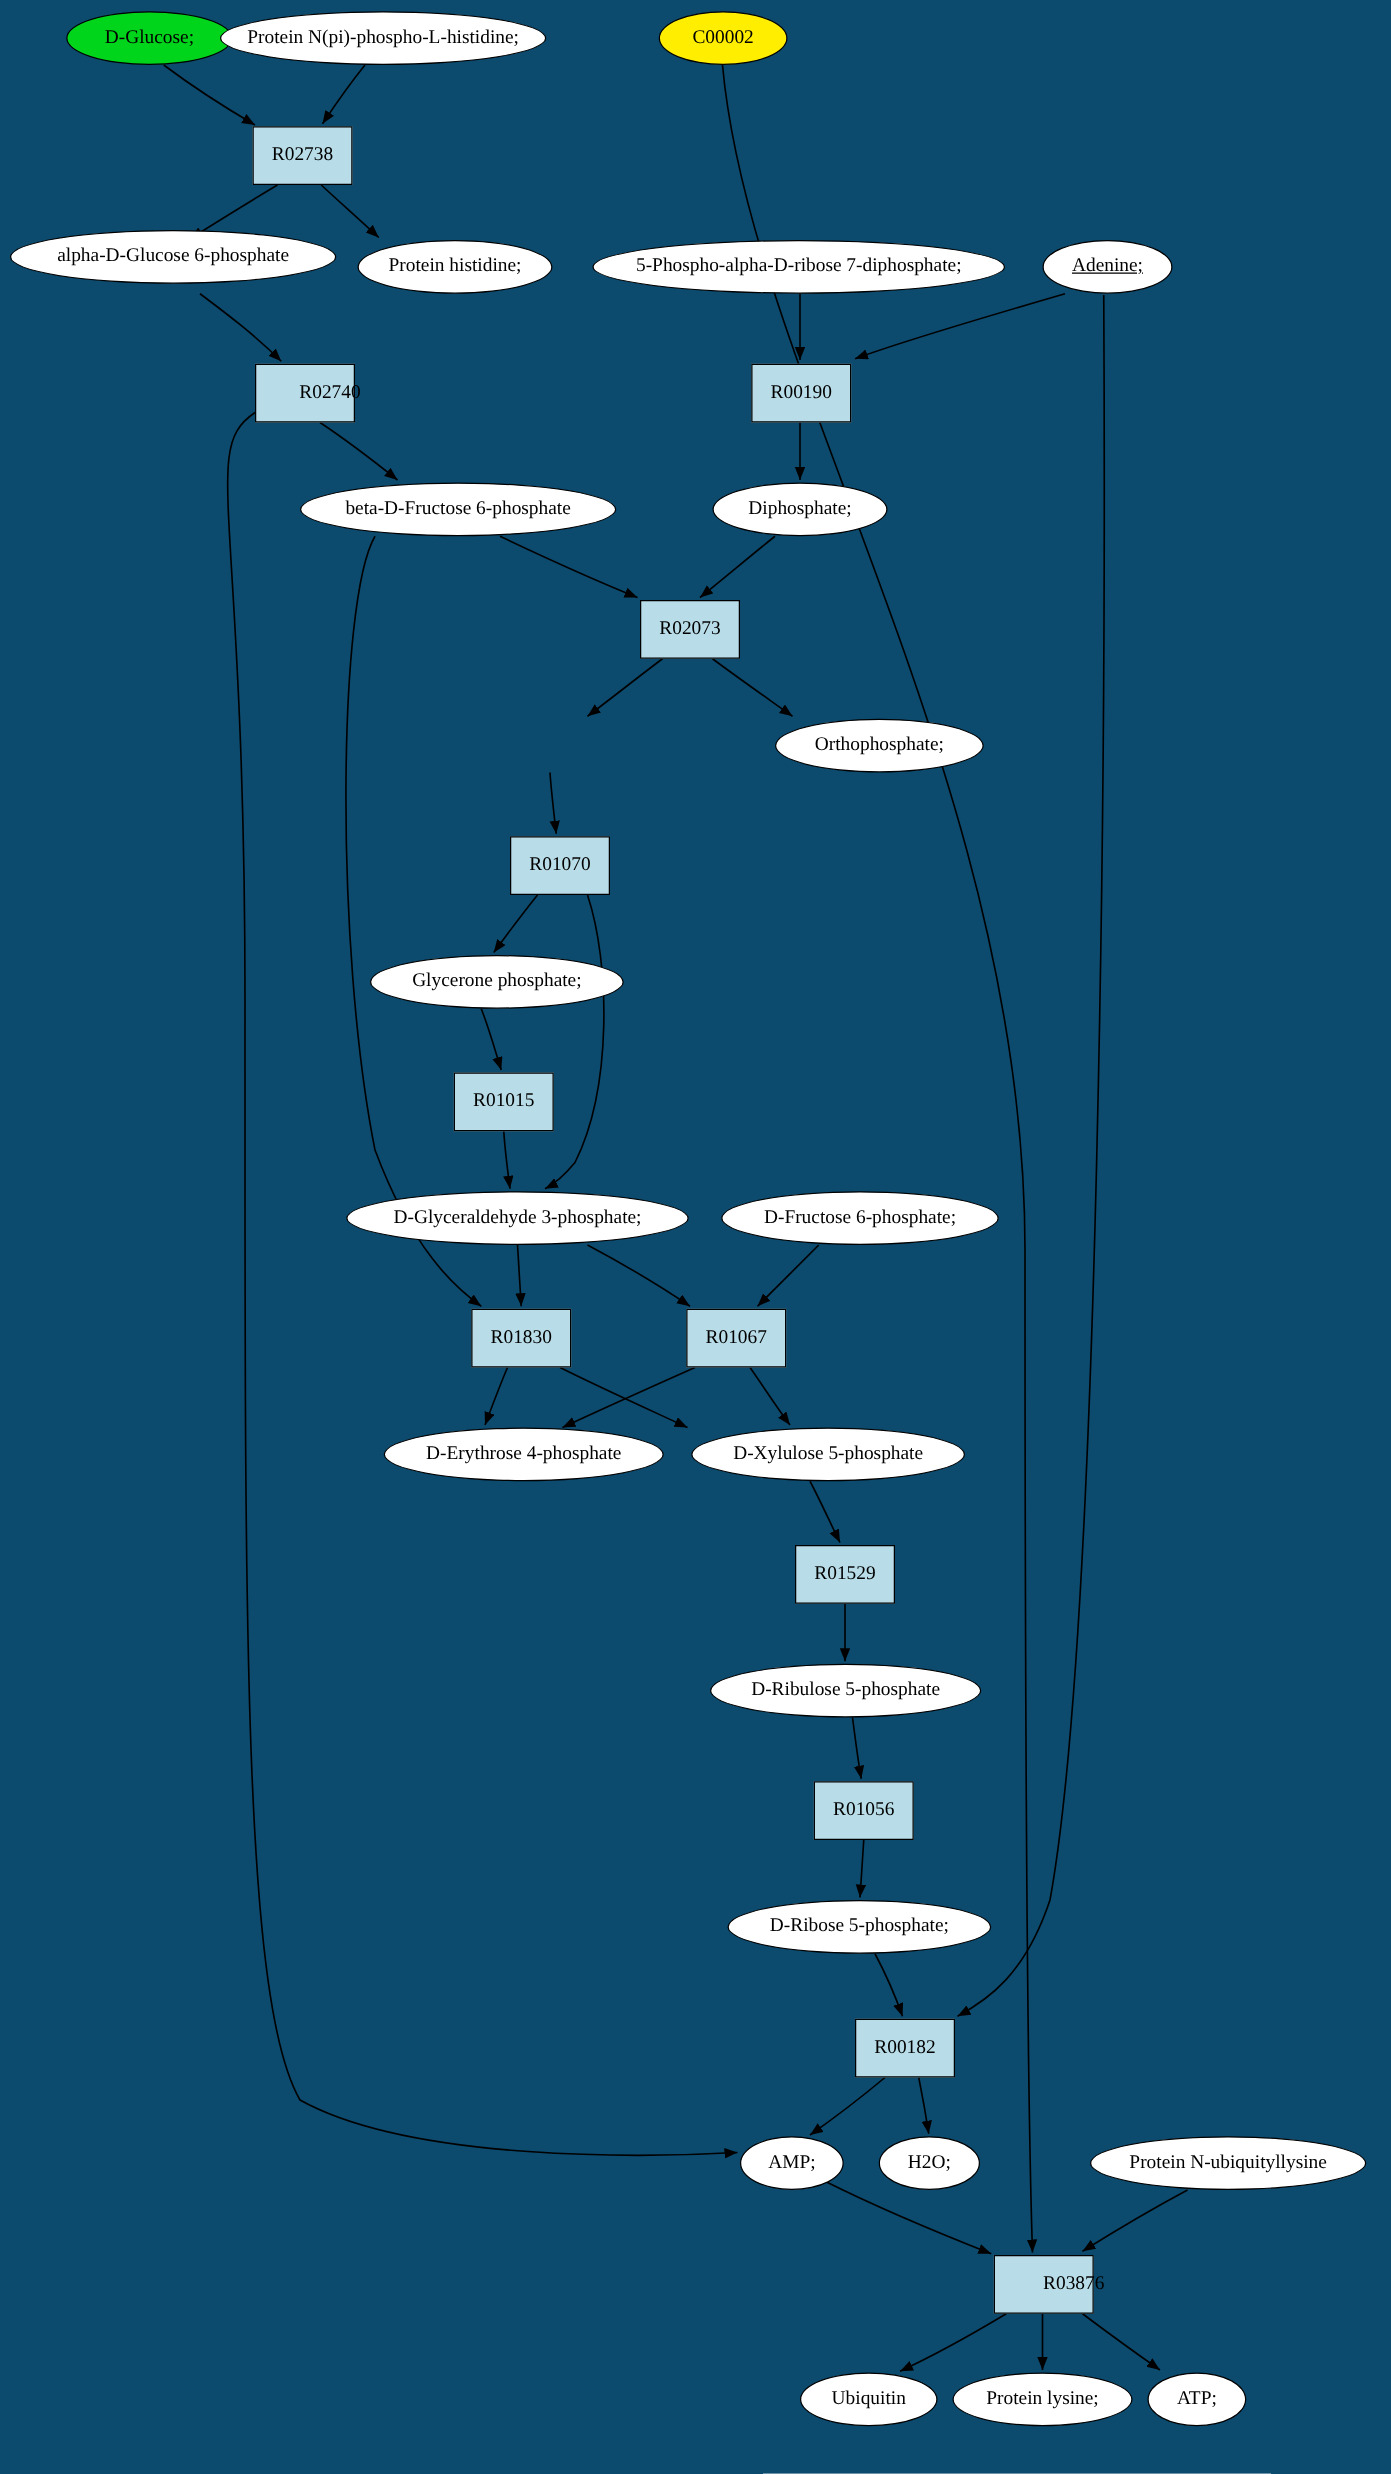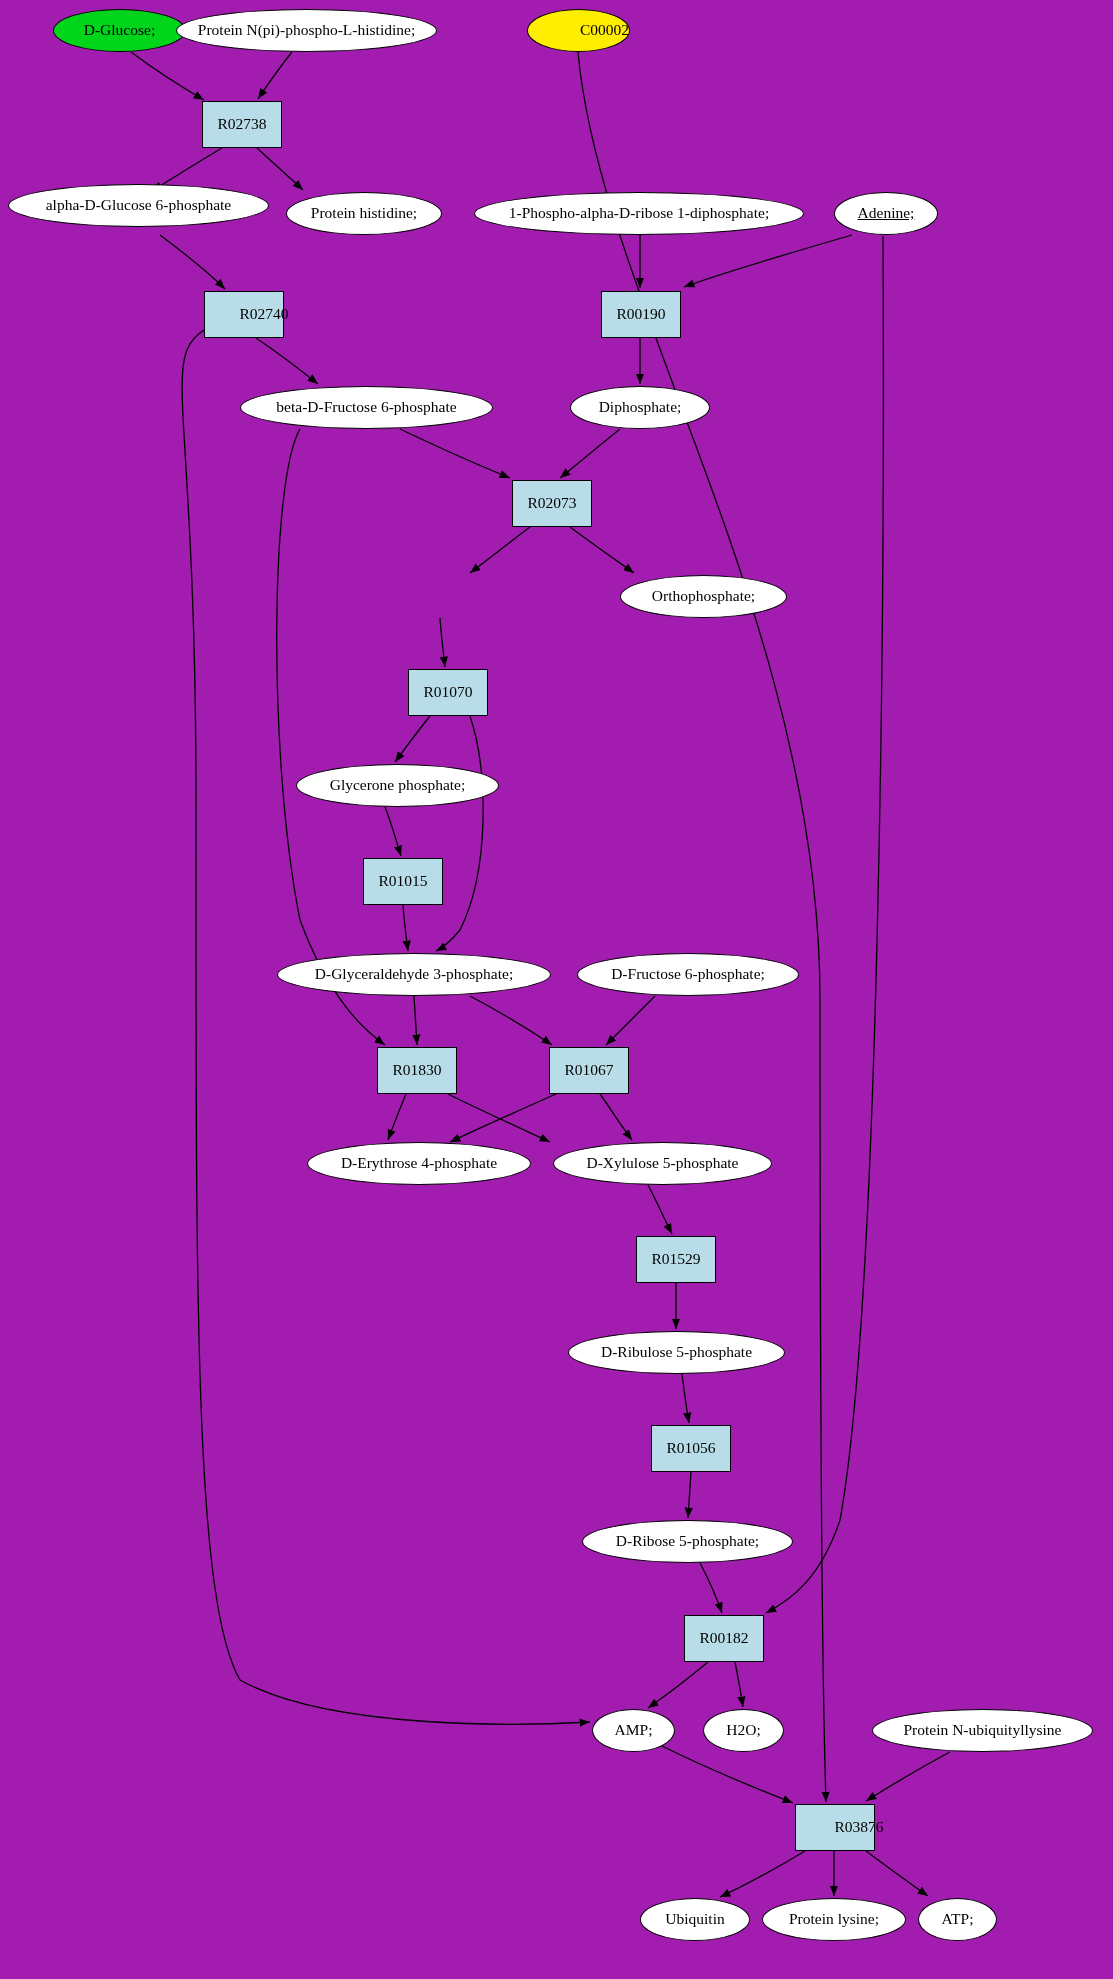--- a/index.html
+++ b/index.html
@@ -8,21 +8,21 @@
     background: #ffffff;
   }
   body {
     font-family: "Liberation Serif", serif;
   }
   #canvas {
     position: relative;
     width: 1113px;
     height: 1979px;
     overflow: hidden;
-    background: #a21caf;
+    background: #0c4a6e;
   }
   #edge-layer {
     position: absolute;
     left: 0;
     top: 0;
     width: 1113px;
     height: 1979px;
   }
   .node {
     position: absolute;
@@ -147,36 +147,36 @@
       <path d="M866,1851 C886,1866 908,1882 928,1896"></path>
     </g>
   </svg>
 
   <div class="node ellipse green" style="left:53px;top:9px;width:133px;height:43px;">
       <span>D-Glucose;</span>
     </div>
   <div class="node ellipse" style="left:176px;top:9px;width:261px;height:43px;">
       <span>Protein N(pi)-phospho-L-histidine;</span>
     </div>
-  <div class="node ellipse yellow" style="left:527px;top:9px;width:103px;height:43px;justify-content:flex-end;">
+  <div class="node ellipse yellow" style="left:527px;top:9px;width:103px;height:43px;">
       <span>C00002</span>
     </div>
 
   <div class="node rect" style="left:202px;top:101px;width:80px;height:47px;">
       <span>R02738</span>
     </div>
 
   <div class="node ellipse" style="left:8px;top:184px;width:261px;height:43px;">
       <span>alpha-D-Glucose 6-phosphate</span>
     </div>
   <div class="node ellipse" style="left:286px;top:192px;width:156px;height:43px;">
       <span>Protein histidine;</span>
     </div>
   <div class="node ellipse" style="left:474px;top:192px;width:330px;height:43px;">
-      <span>1-Phospho-alpha-D-ribose 1-diphosphate;</span>
+      <span>5-Phospho-alpha-D-ribose 7-diphosphate;</span>
     </div>
   <div class="node ellipse" style="left:834px;top:192px;width:104px;height:43px;text-decoration:underline;">
       <span>Adenine;</span>
     </div>
 
   <div class="node rect" style="left:204px;top:291px;width:80px;height:47px;padding-left:40px;">
       <span>R02740</span>
     </div>
   <div class="node rect" style="left:601px;top:291px;width:80px;height:47px;">
       <span>R00190</span>

